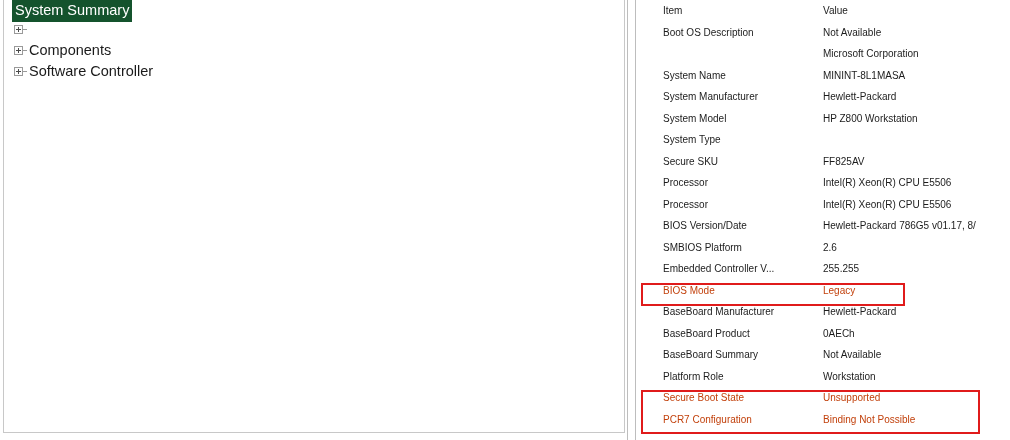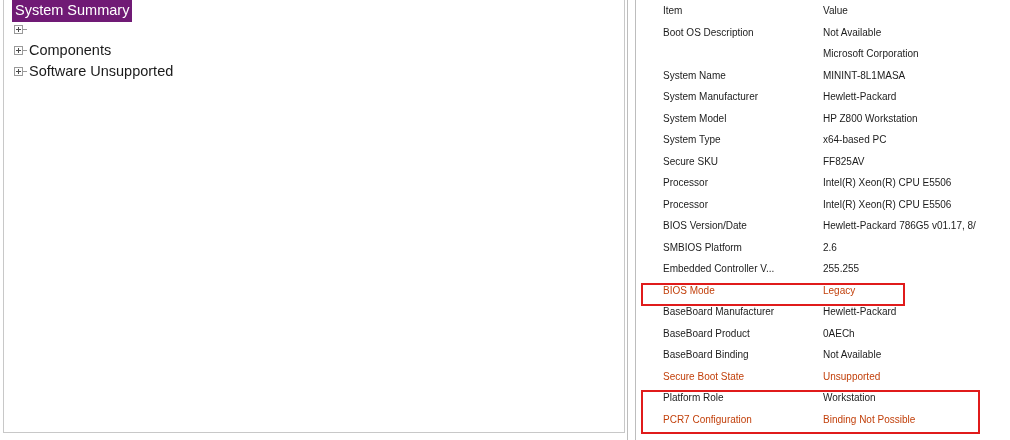--- a/index.html
+++ b/index.html
@@ -91,21 +91,21 @@
   }
 
   
   #tree-node-root {
     height: 19px;
     line-height: 19px;
   }
   #tree-node-root .node-label {
     left: 8px;
     top: 0px;
-    background: #701a75;
+    background: #14532d;
     color: #ffffff;
     padding: 1px 3px 2px 3px;
   }
 
   
   #splitter {
     position: absolute;
     left: 626px;
     top: 0px;
     width: 11px;
@@ -201,21 +201,21 @@
 
     <div class="tree-node">
       <span class="expander"></span>
       <span class="connector"></span>
       <span class="node-label">Components</span>
     </div>
 
     <div class="tree-node">
       <span class="expander"></span>
       <span class="connector"></span>
-      <span class="node-label">Software Unsupported</span>
+      <span class="node-label">Software Controller</span>
     </div>
 
   </div>
 
   <div id="splitter">
     <div class="bar b1"></div>
     <div class="bar b2"></div>
   </div>
 
   <div id="detail-panel">
@@ -239,21 +239,20 @@
     <div class="detail-row">
       <span class="cell-item">System Manufacturer</span>
       <span class="cell-value">Hewlett-Packard</span>
     </div>
     <div class="detail-row">
       <span class="cell-item">System Model</span>
       <span class="cell-value">HP Z800 Workstation</span>
     </div>
     <div class="detail-row">
       <span class="cell-item">System Type</span>
-      <span class="cell-value">x64-based PC</span>
     </div>
     <div class="detail-row">
       <span class="cell-item">Secure SKU</span>
       <span class="cell-value">FF825AV</span>
     </div>
     <div class="detail-row">
       <span class="cell-item">Processor</span>
       <span class="cell-value">Intel(R) Xeon(R) CPU          E5506</span>
     </div>
     <div class="detail-row">
@@ -280,32 +279,32 @@
 
     <div class="detail-row">
       <span class="cell-item">BaseBoard Manufacturer</span>
       <span class="cell-value">Hewlett-Packard</span>
     </div>
     <div class="detail-row">
       <span class="cell-item">BaseBoard Product</span>
       <span class="cell-value">0AECh</span>
     </div>
     <div class="detail-row">
-      <span class="cell-item">BaseBoard Binding</span>
+      <span class="cell-item">BaseBoard Summary</span>
       <span class="cell-value">Not Available</span>
     </div>
+    <div class="detail-row">
+      <span class="cell-item">Platform Role</span>
+      <span class="cell-value">Workstation</span>
+    </div>
+
     <div class="detail-row hl">
       <span class="cell-item">Secure Boot State</span>
       <span class="cell-value">Unsupported</span>
     </div>
-
-    <div class="detail-row">
-      <span class="cell-item">Platform Role</span>
-      <span class="cell-value">Workstation</span>
-    </div>
     <div class="detail-row hl">
       <span class="cell-item">PCR7 Configuration</span>
       <span class="cell-value">Binding Not Possible</span>
     </div>
 
   </div>
 
   <div class="redbox" id="redbox-bios-mode"></div>
   <div class="redbox" id="redbox-secure-boot"></div>
 

